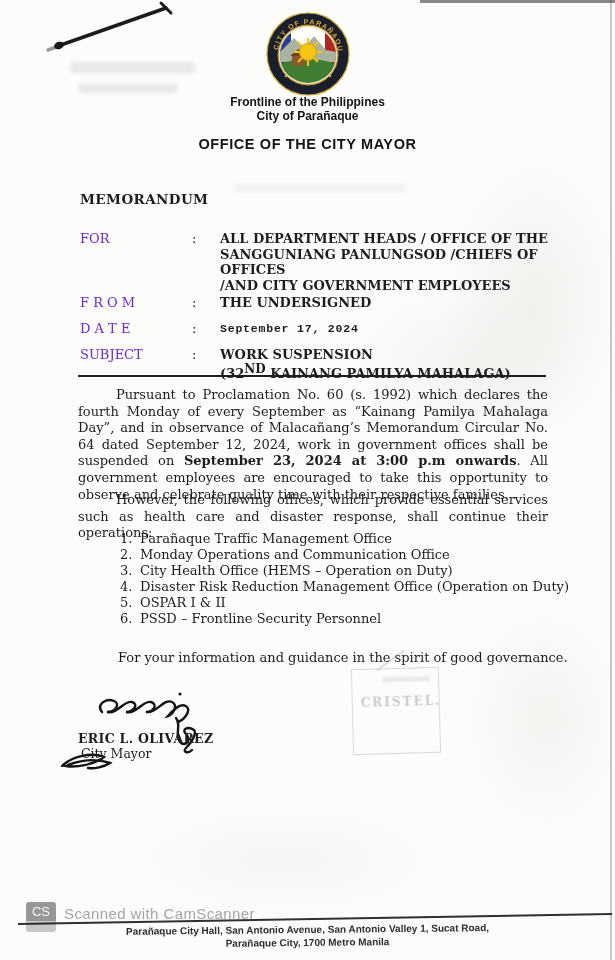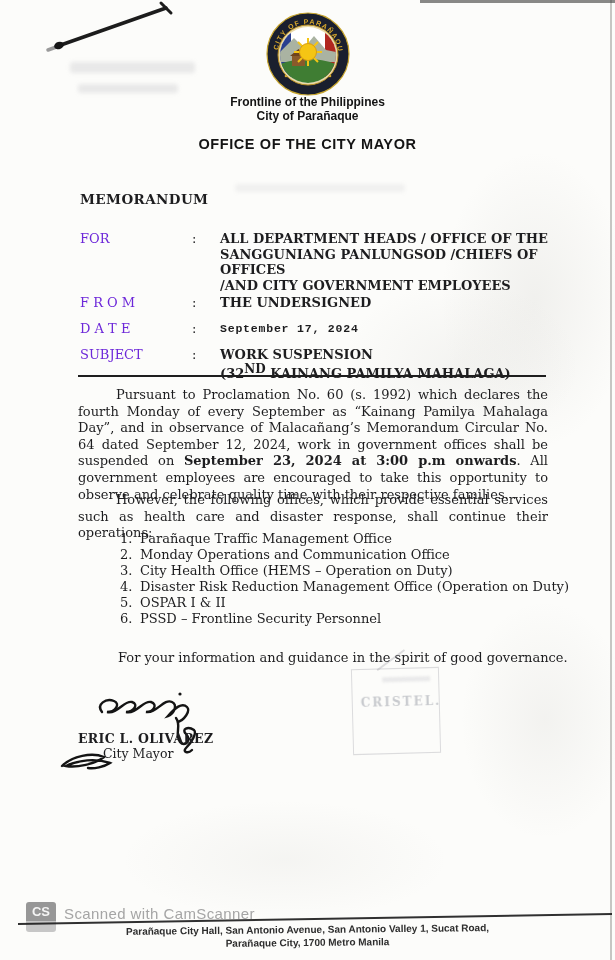--- a/index.html
+++ b/index.html
@@ -58,27 +58,27 @@
   .p1{top:387px;text-indent:38px;}
   .p2{top:492px;text-indent:38px;}
   .offices{position:absolute;left:120px;top:531px;font-size:13px;line-height:15.9px;}
   .offices .item{white-space:nowrap;}
   .offices .num{display:inline-block;width:20px;}
   .closing{position:absolute;left:118px;top:650px;font-size:13px;}
 
   
   .sig-svg{position:absolute;left:58px;top:690px;}
   .sig-name{position:absolute;left:78px;top:731px;font-size:12.5px;font-weight:bold;letter-spacing:.3px;}
-  .sig-title{position:absolute;left:81px;top:746px;font-size:12.5px;margin-left:22px;}
+  .sig-title{position:absolute;left:81px;top:746px;font-size:12.5px;}
 
   
   .cs-badge{position:absolute;left:26px;top:902px;width:30px;height:30px;border-radius:3px;
       overflow:hidden;opacity:.9;}
   .cs-badge .cs-top{height:19px;background:#8d8d8d;color:#f4f4f4;
-      font-family:"Liberation Sans",sans-serif;font-weight:bold;font-size:13px;
+      font-family:"Liberation Sans",sans-serif;font-weight:normal;font-size:13px;
       display:flex;align-items:center;justify-content:center;}
   .cs-badge .cs-bot{height:11px;background:#c2c2c2;}
   .cs-text{position:absolute;left:64px;top:905px;font-family:"Liberation Sans","DejaVu Sans",sans-serif;
       font-size:15px;color:#a5a5a5;letter-spacing:.4px;}
   .footer-rule-svg{position:absolute;left:0;top:896px;}
   .addr{position:absolute;left:0;width:615px;text-align:center;
       font-family:"Liberation Sans","DejaVu Sans",sans-serif;font-weight:bold;
       font-size:10px;color:#2e2e2e;transform:rotate(-.6deg);}
   .addr1{top:924px;}
   .addr2{top:937px;}

